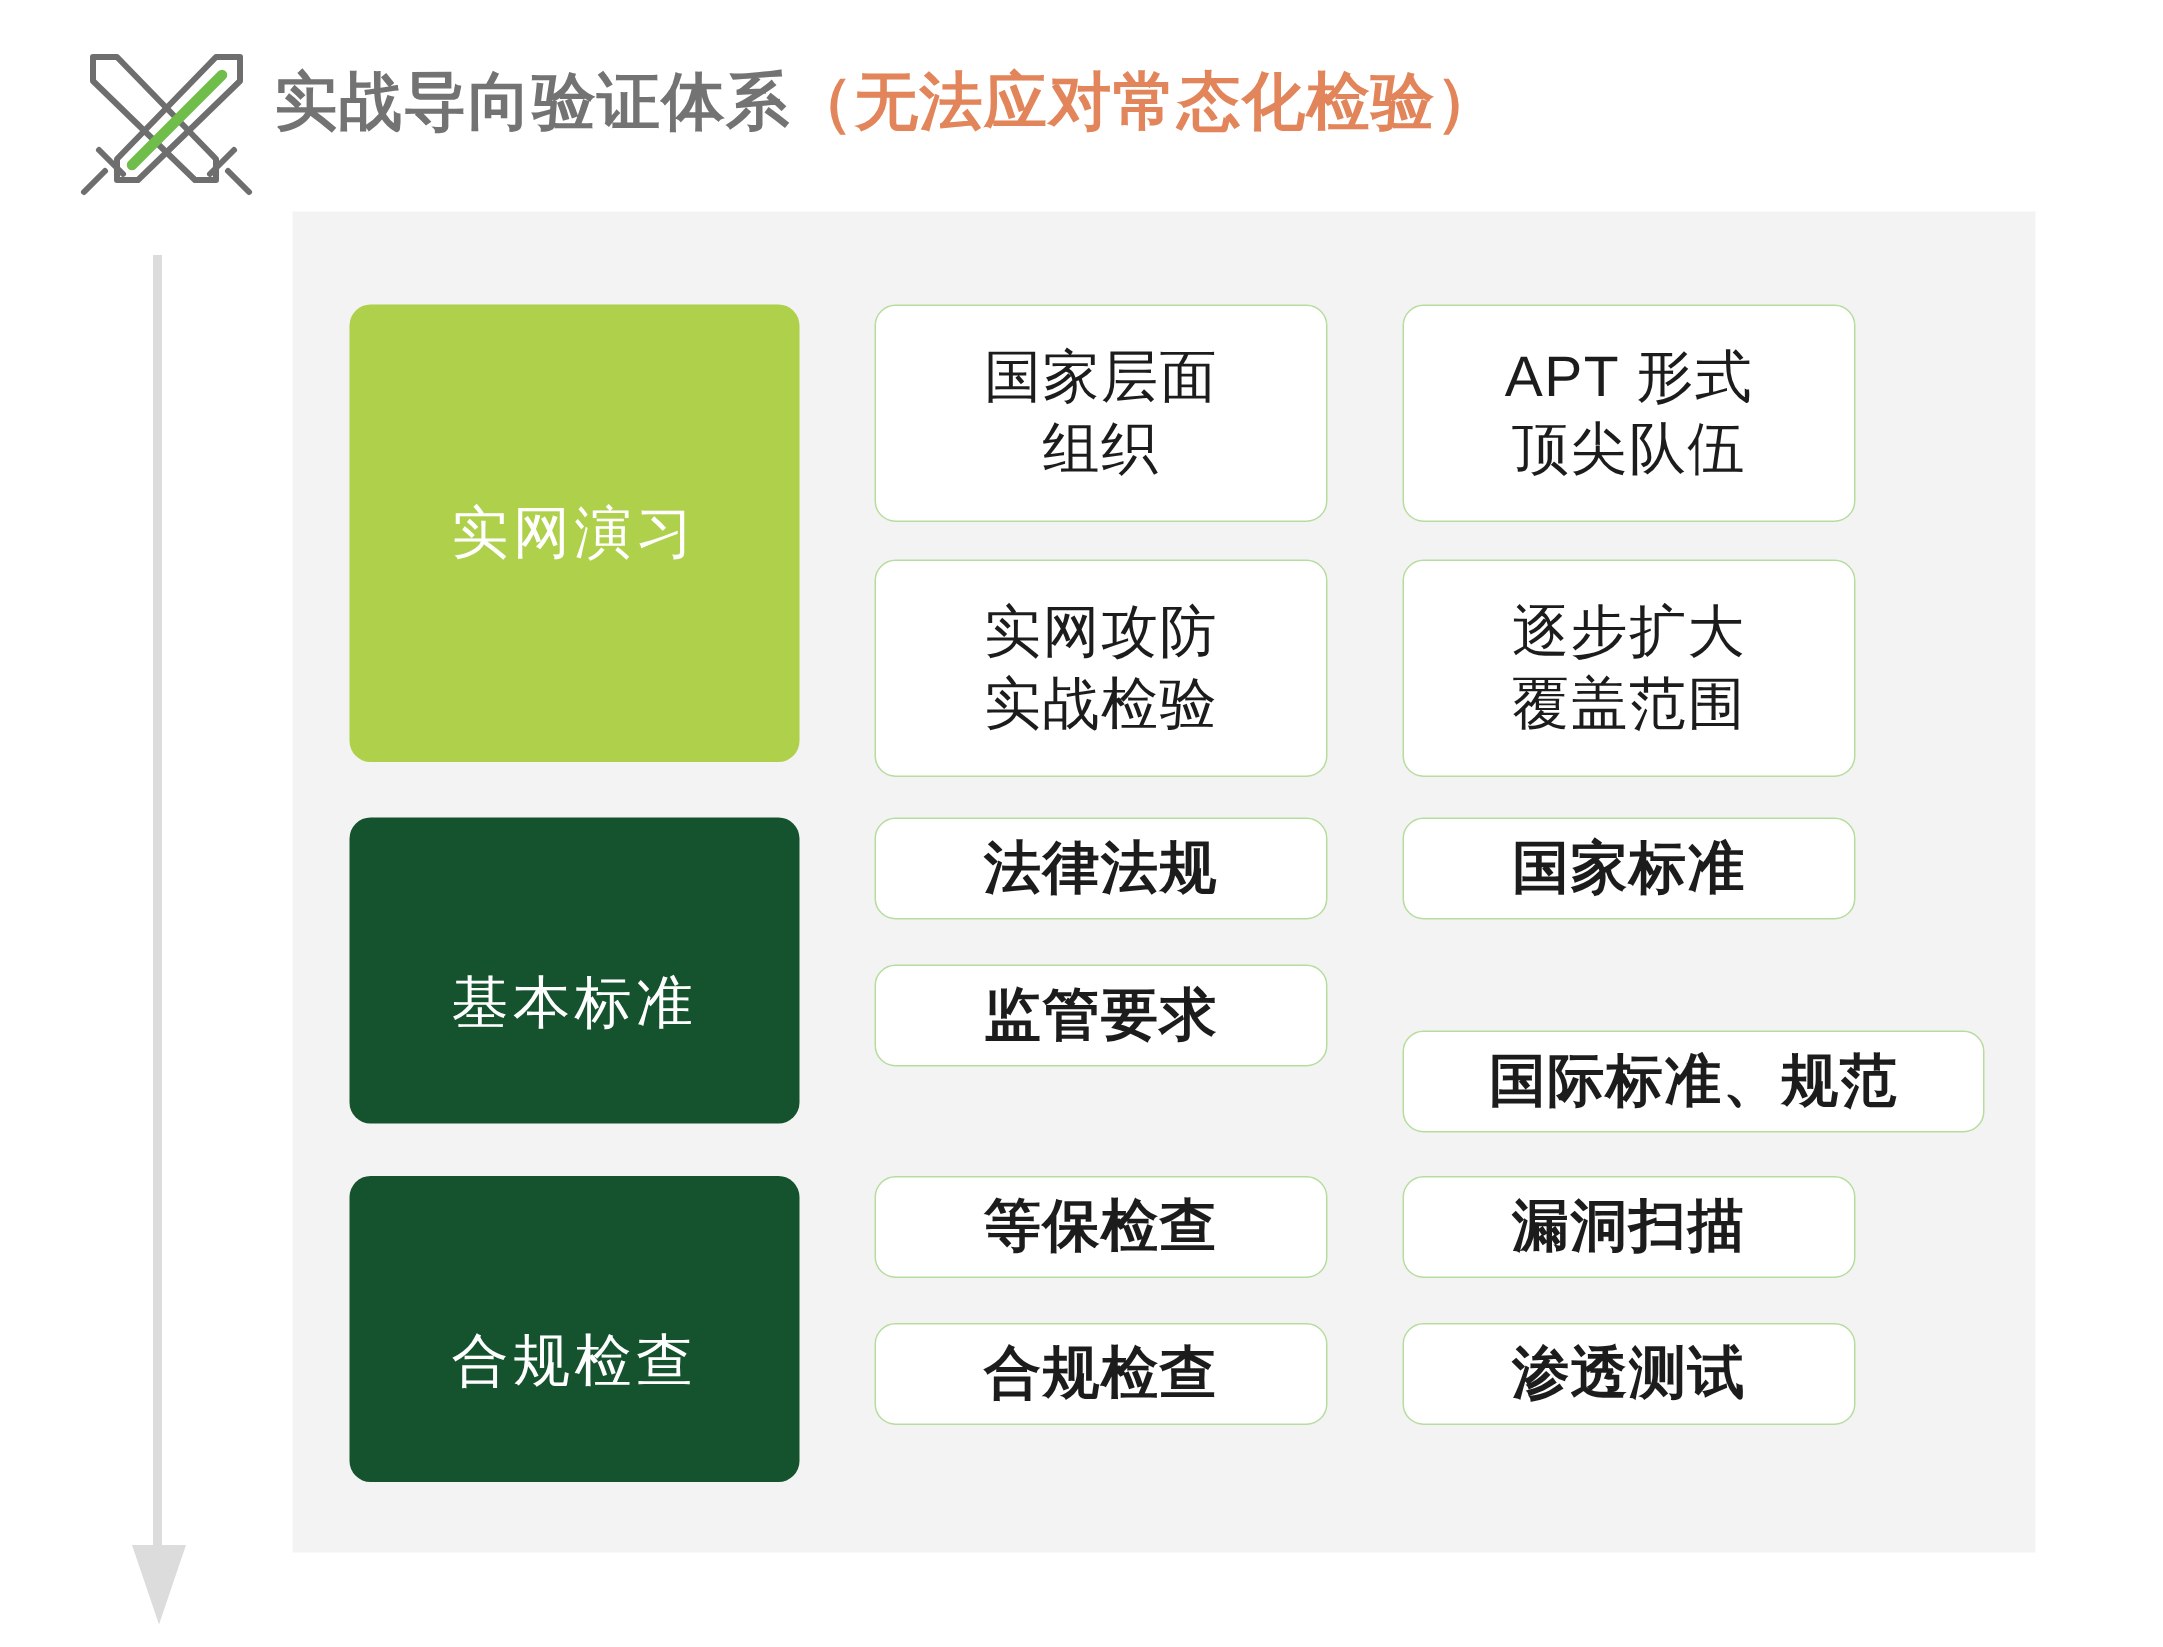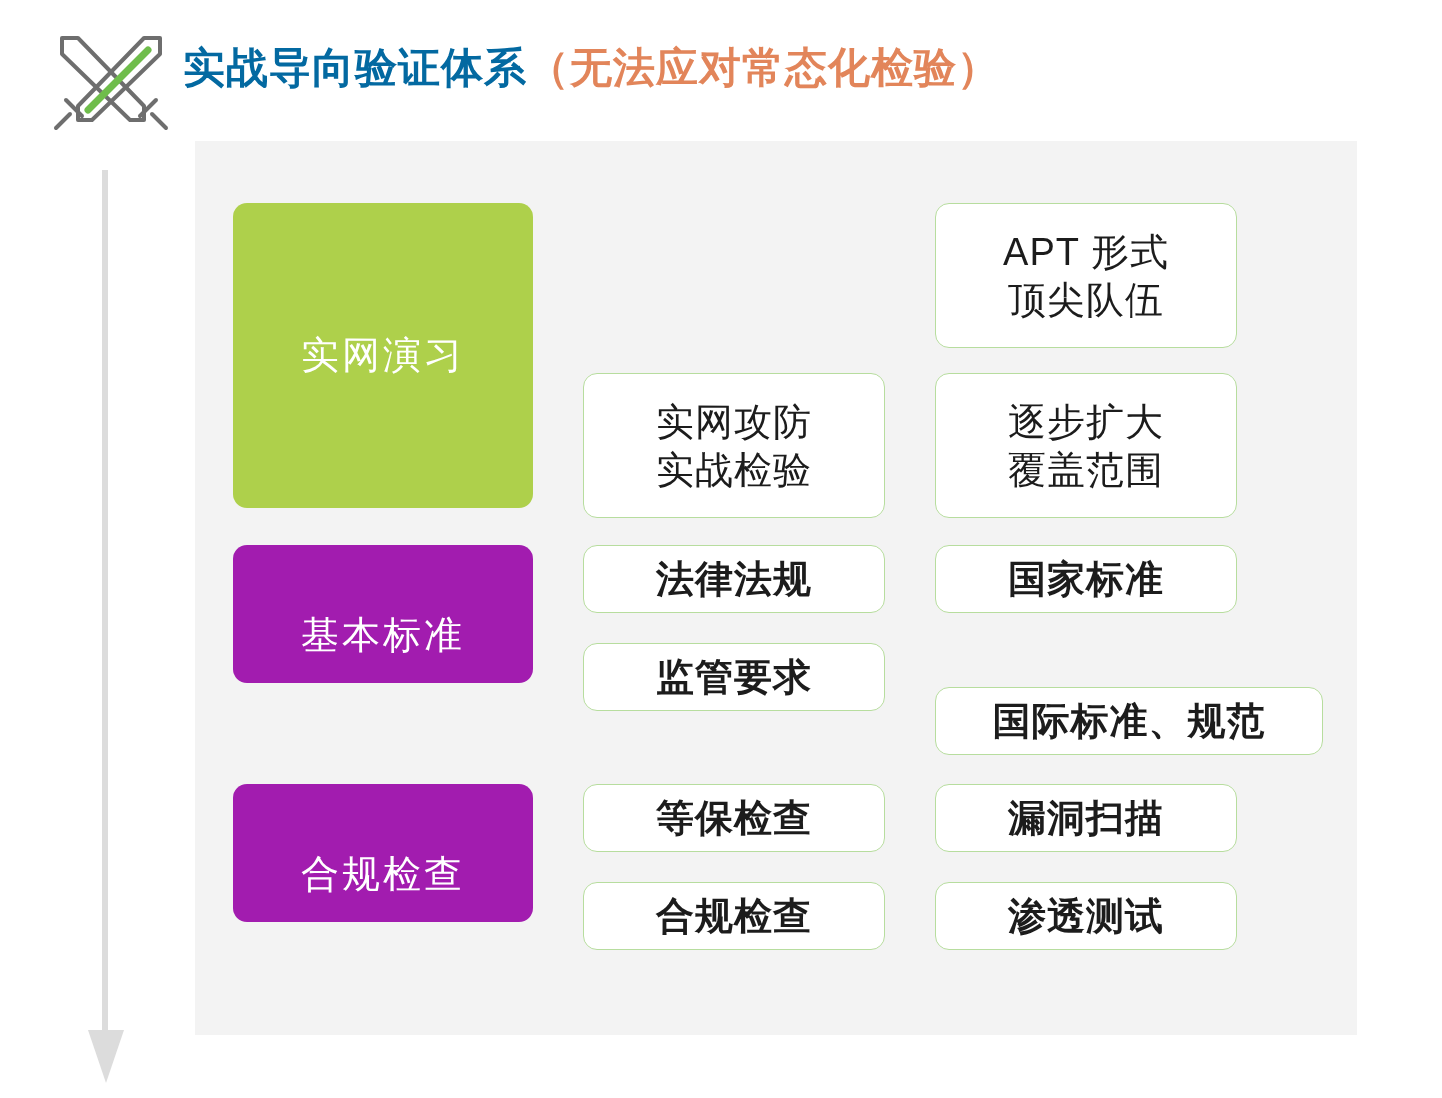--- a/index.html
+++ b/index.html
@@ -32,21 +32,21 @@
   #title-line {
     position: absolute;
     left: 183px;
     top: 40px;
     white-space: nowrap;
     font-size: 42px;
     font-weight: bold;
     letter-spacing: 1px;
     line-height: 56px;
   }
-  .title-main { color: #0369a1; }
+  .title-main { color: #737373; }
   .title-sub  { color: #e2855a; font-weight: bold; }
 
   
   #flow-arrow {
     position: absolute;
     left: 88px;
     top: 170px;
     width: 36px;
     height: 915px;
   }
@@ -85,22 +85,22 @@
     box-sizing: border-box;
   }
   #row-1 .cat-block {
     top: 0;
     height: 305px;
     background: #aed04b;
   }
   #row-2 .cat-block,
   #row-3 .cat-block {
     top: 0;
-    height: 138px;
-    background: #a21caf;
+    height: 204px;
+    background: #14532d;
     padding-top: 42px;
   }
 
   
   .card {
     position: absolute;
     background: #ffffff;
     border: 1.5px solid #b7dd9e;
     border-radius: 14px;
     display: flex;
@@ -164,20 +164,22 @@
     <rect x="14" y="0" width="6" height="870" fill="#dcdcdc"></rect>
     <polygon points="0,860 36,860 18,913" fill="#dcdcdc"></polygon>
   </svg>
 </span>
 
 <div id="panel">
 
   <div class="row" id="row-1">
     <div class="cat-block">实网演习</div>
 
+    <div class="card c-col1 r-top">国家层面
+组织</div>
     <div class="card c-col2 r-top">APT 形式
 顶尖队伍</div>
     <div class="card c-col1 r-bot">实网攻防
 实战检验</div>
     <div class="card c-col2 r-bot">逐步扩大
 覆盖范围</div>
   </div>
 
   <div class="row" id="row-2">
     <div class="cat-block">基本标准</div>

